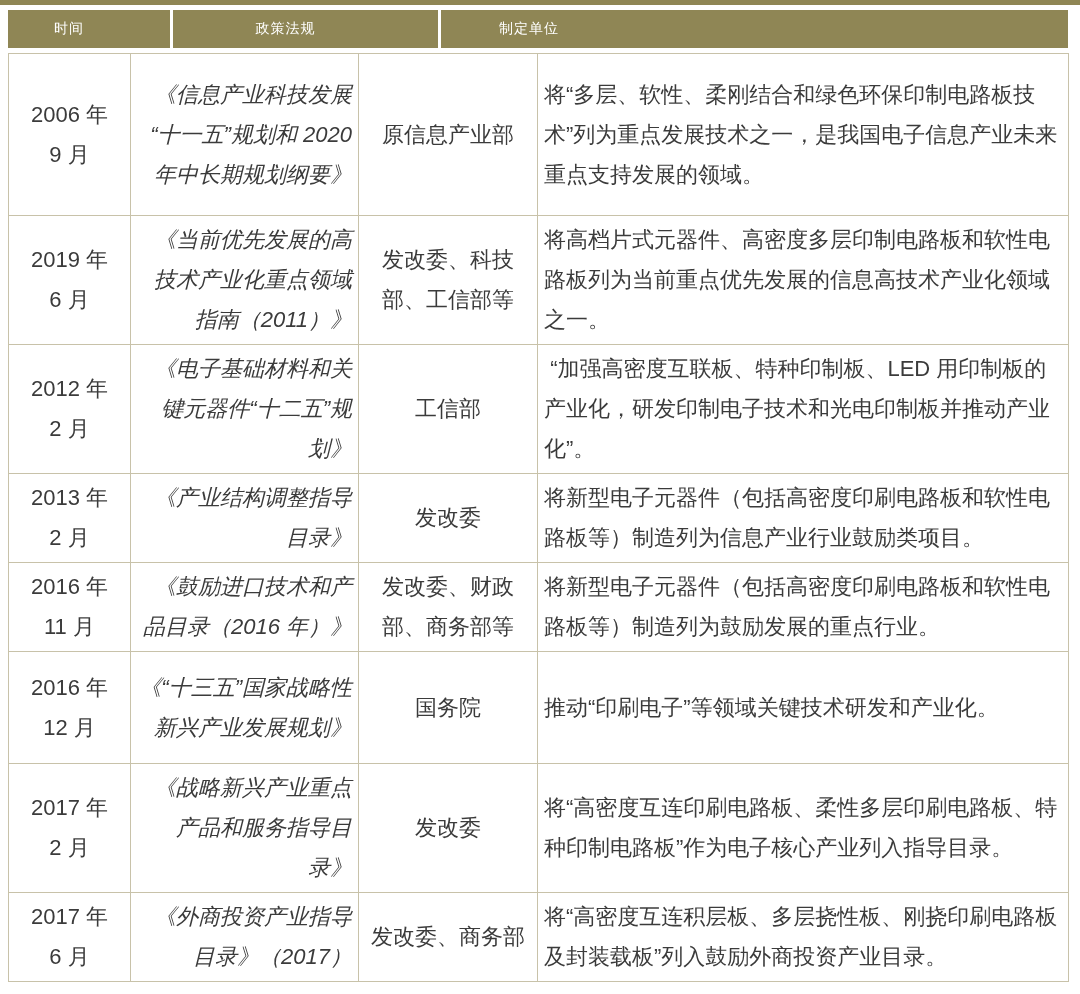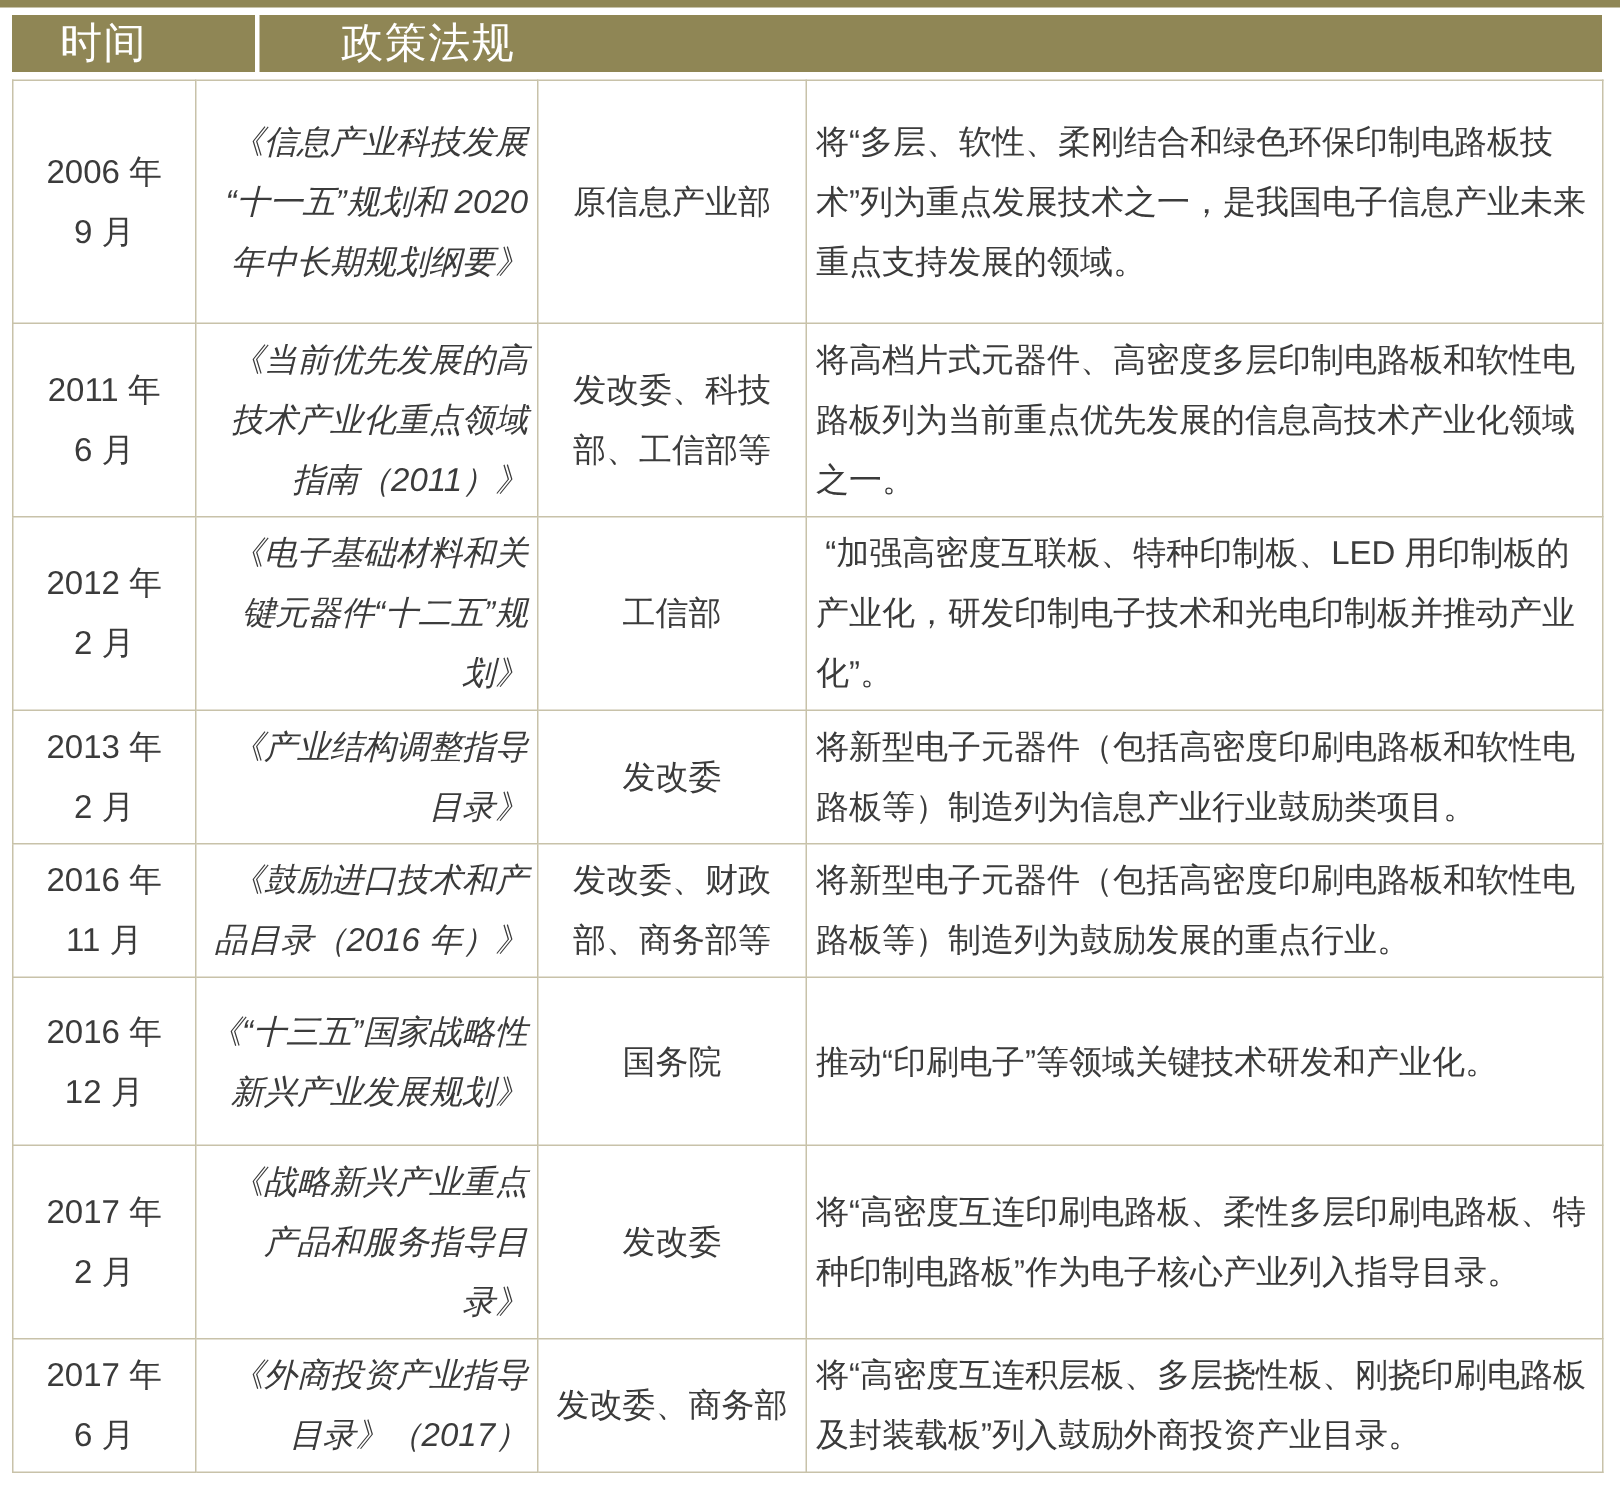--- a/index.html
+++ b/index.html
@@ -35,21 +35,21 @@
     height: 38px;
     background: #8F8655;
     margin-bottom: 5px;
   }
   .th {
     box-sizing: border-box;
     display: flex;
     align-items: center;
     justify-content: center;
     color: #ffffff;
-    font-size: 28px;
+    font-size: 14px;
     letter-spacing: 1px;
   }
   .th + .th { border-left: 3px solid #ffffff; margin-left: 40px; }
   .col-time    { width: 122px; }
   .col-policy  { width: 228px; }
   .col-unit    { width: 179px; }
   .col-content { width: 531px; }
 
   
   table.tbody {
@@ -99,40 +99,41 @@
 </head>
 <body>
 
 <div class="page">
   <div class="top-strip"></div>
 
   <div class="policy-table">
     <div class="thead-row">
       <div class="th col-time">时间</div>
       <div class="th col-policy">政策法规</div>
+      <div class="th col-unit">制定单位</div>
     </div>
 
     <table class="tbody">
       <colgroup>
         <col class="col-time">
         <col class="col-policy">
         <col class="col-unit">
         <col class="col-content">
       </colgroup>
       <tbody>
   <tr>
     <td class="time-cell">2006 年
 9 月</td>
     <td class="policy-cell">《信息产业科技发展“十一五”规划和 2020 年中长期规划纲要》</td>
     <td class="unit-cell">原信息产业部</td>
     <td class="content-cell">将“多层、软性、柔刚结合和绿色环保印制电路板技术”列为重点发展技术之一，是我国电子信息产业未来重点支持发展的领域。</td>
   </tr>
 
   <tr>
-    <td class="time-cell">2011 年
+    <td class="time-cell">2019 年
 6 月</td>
     <td class="policy-cell">《当前优先发展的高技术产业化重点领域指南（2011）》</td>
     <td class="unit-cell">发改委、科技部、工信部等</td>
     <td class="content-cell">将高档片式元器件、高密度多层印制电路板和软性电路板列为当前重点优先发展的信息高技术产业化领域之一。</td>
   </tr>
 
   <tr>
     <td class="time-cell">2012 年
 2 月</td>
     <td class="policy-cell">《电子基础材料和关键元器件“十二五”规划》</td>

